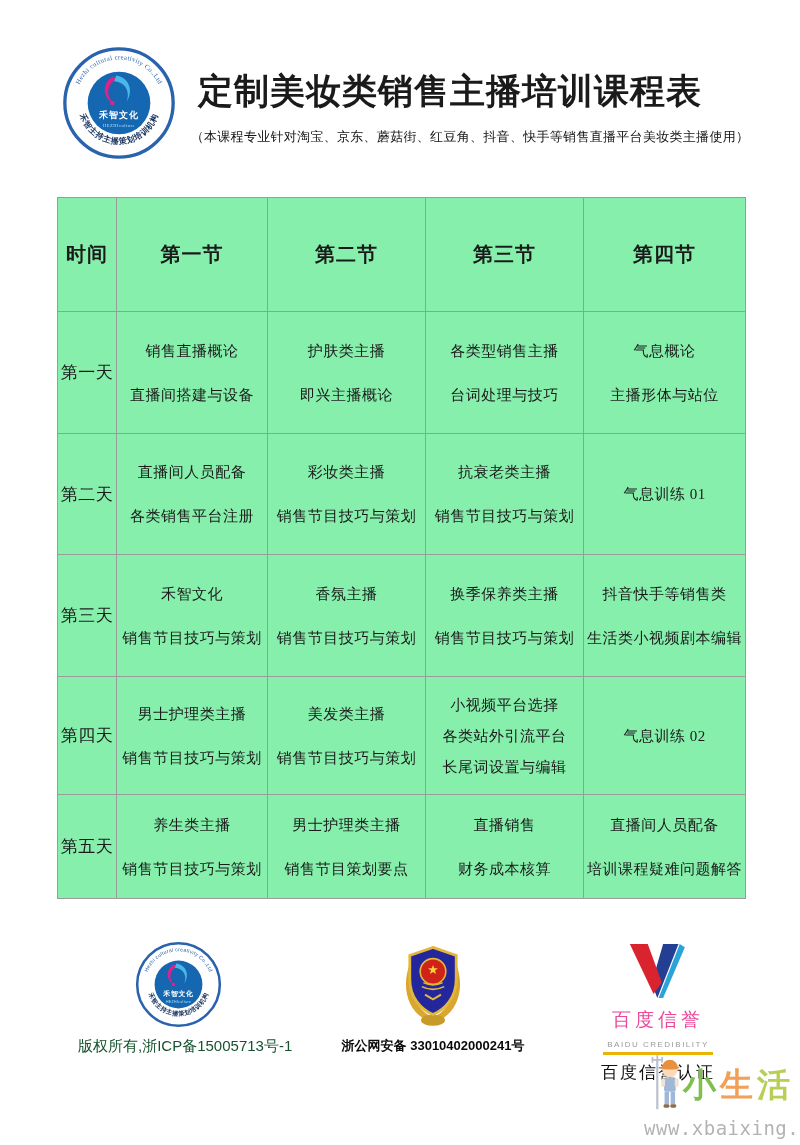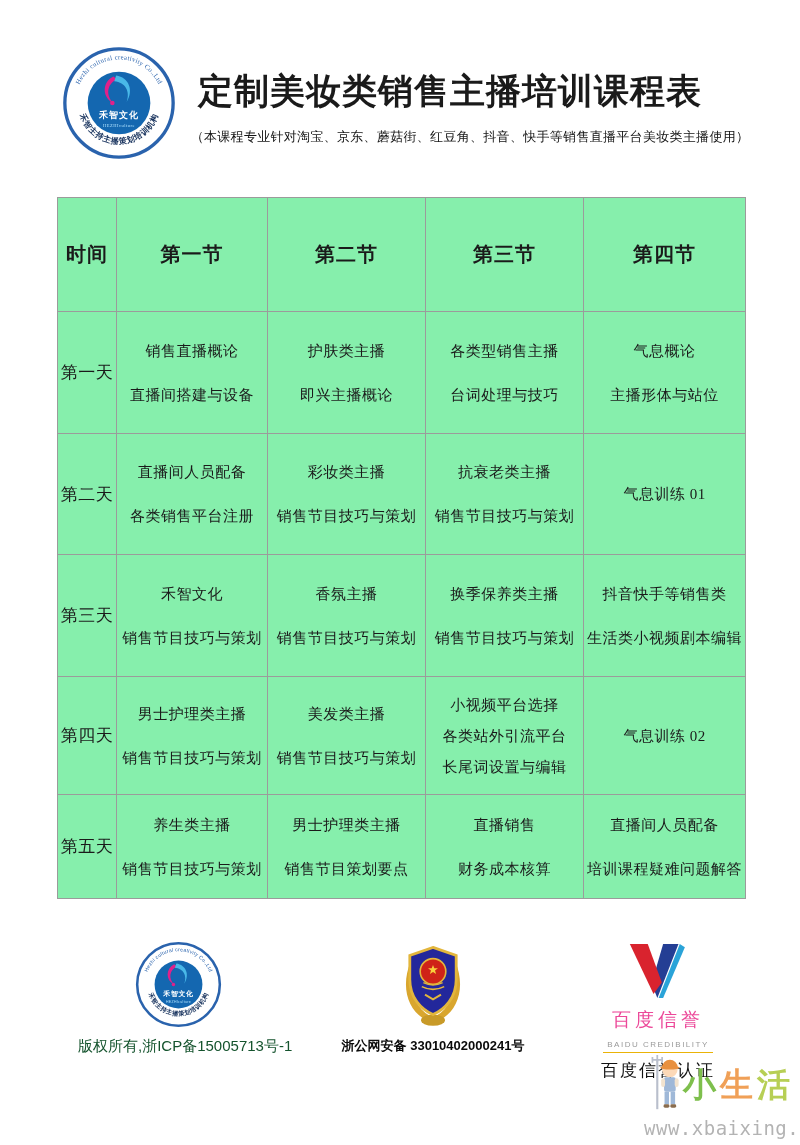--- a/index.html
+++ b/index.html
@@ -33,21 +33,21 @@
   .f-col{position:absolute;top:941px;text-align:center;
          font-family:"Liberation Sans","DejaVu Sans",sans-serif;}
   .f-left{left:78px;width:200px;}
   .f-mid{left:323px;width:220px;}
   .f-right{left:578px;width:160px;}
   .f-logoarea{height:92px;display:flex;align-items:flex-start;justify-content:center;}
   .copyright{font-size:15px;color:#14532d;margin-top:4px;white-space:nowrap;}
   .police-no{font-size:13px;font-weight:bold;color:#0a0a0a;margin-top:4px;white-space:nowrap;}
   .baidu-cn{font-size:19px;color:#ec4899;letter-spacing:4px;margin-top:2px;}
   .baidu-en{font-size:8px;color:#9a9a9a;letter-spacing:1.5px;margin-top:2px;
-            border-bottom:1px solid #eab308;display:inline-block;padding:0 4px 3px;}
+            border-bottom:3px solid #eab308;display:inline-block;padding:0 4px 3px;}
   .baidu-cert{font-size:17px;color:#111;letter-spacing:2px;margin-top:6px;}
 
   
   .watermark{position:absolute;right:6px;bottom:6px;width:150px;text-align:right;}
   .wm-row{display:flex;align-items:center;justify-content:flex-end;}
   .wm-name{font-size:33px;font-weight:bold;letter-spacing:4px;line-height:1;
            font-family:"DejaVu Serif",serif;}
   .wm-url{font-family:"DejaVu Sans Mono",monospace;font-size:19px;color:#b3b3b3;
           letter-spacing:.5px;margin-top:2px;white-space:nowrap;}
 </style>

